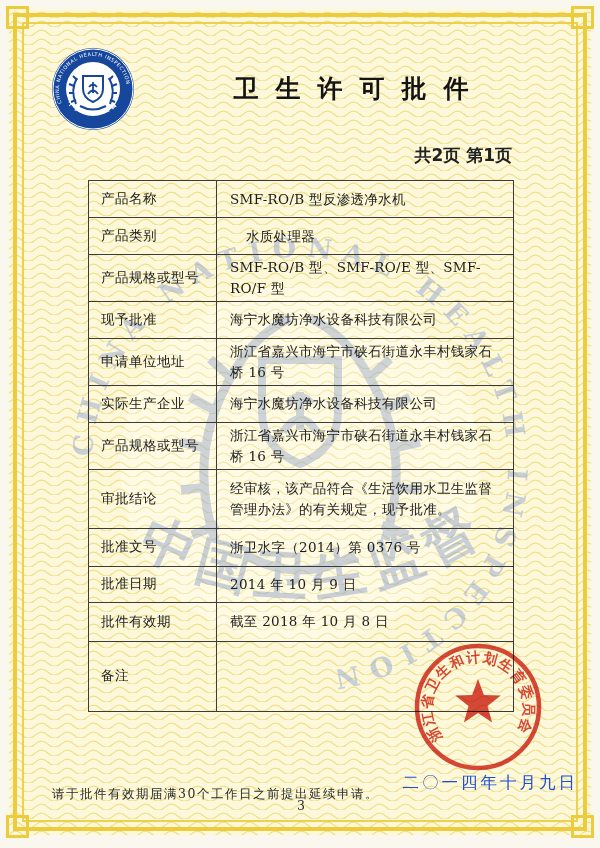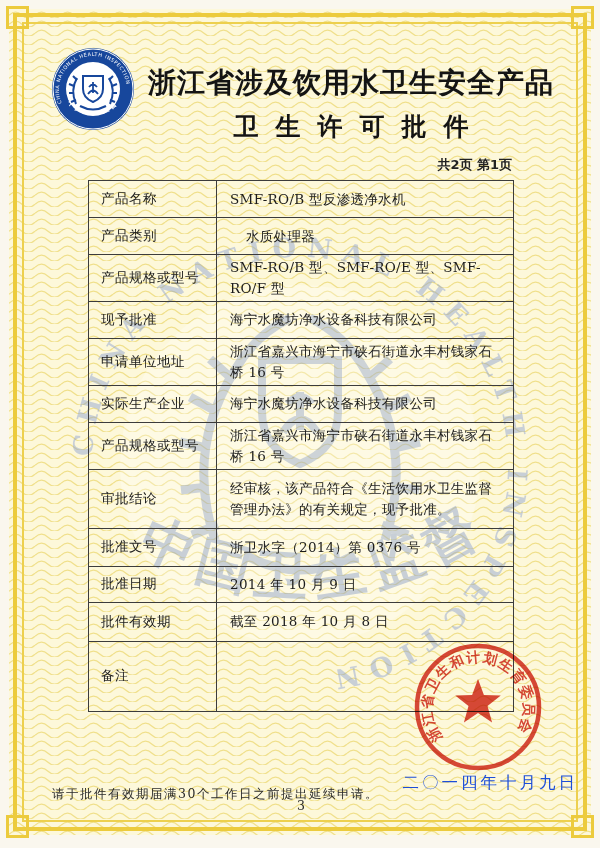--- a/index.html
+++ b/index.html
@@ -20,21 +20,21 @@
   .corner.bl{left:6px;bottom:10px;}
   .corner.br{right:6px;bottom:10px;}
   
   .watermark{position:absolute;left:0;top:0;opacity:.48;pointer-events:none;}
   
   .emblem{position:absolute;left:50px;top:46px;width:86px;height:86px;}
   .title-block{position:absolute;left:128px;right:26px;top:64px;text-align:center;
     font-family:"DejaVu Sans","Liberation Sans",sans-serif;color:#141414;}
   .title-line1{font-size:28px;font-weight:bold;letter-spacing:1px;white-space:nowrap;}
   .title-line2{font-size:25px;font-weight:bold;letter-spacing:17px;padding-left:17px;margin-top:8px;white-space:nowrap;}
-  .page-indicator{position:absolute;right:88px;top:156px;font-size:13px;font-weight:bold;
+  .page-indicator{position:absolute;right:88px;top:144px;font-size:17px;font-weight:bold;
     font-family:"DejaVu Sans","Liberation Sans",sans-serif;color:#222;}
   
   .approval-table{position:absolute;left:88px;top:180px;width:424px;border:1.5px solid #3c3c3c;}
   .t-row{display:flex;border-top:1px solid #3c3c3c;align-items:stretch;}
   .t-row:first-child{border-top:none;}
   .t-label{width:115px;flex:0 0 115px;border-right:1px solid #3c3c3c;padding:0 0 0 12px;
     display:flex;align-items:center;font-size:13.5px;letter-spacing:.5px;}
   .t-value{flex:1;padding:2px 8px 2px 13px;display:flex;align-items:center;
     font-size:13.5px;line-height:1.55;letter-spacing:.3px;}
   
@@ -111,21 +111,20 @@
     <path d="M60,54 l5,2 M62,47 l5,0 M62,40 l5,-2 M59,34 l4,-4"></path>
     <path d="M30,60 Q43,67 56,60"></path>
   </g>
   <g>
     <path d="M33,30 h20 v13 q0,9 -10,13 q-10,-4 -10,-13 z" fill="#ffffff" stroke="#17479c" stroke-width="2"></path>
     <path d="M38,48 q5,-7 10,0 M43,47 v-11 M39,41 q4,-5 8,0" fill="none" stroke="#17479c" stroke-width="1.8"></path>
   </g>
 </svg>
 
 <div class="title-block">
-  <div class="title-line1">浙江省涉及饮用水卫生安全产品</div>
   <div class="title-line2">卫生许可批件</div>
 </div>
 
 <div class="page-indicator">共2页 第1页</div>
 
 <div class="approval-table" id="approval-table">
     <div class="t-row" style="min-height: 36px;">
       <div class="t-label">产品名称</div>
       <div class="t-value">SMF-RO/B 型反渗透净水机</div>
     </div>

